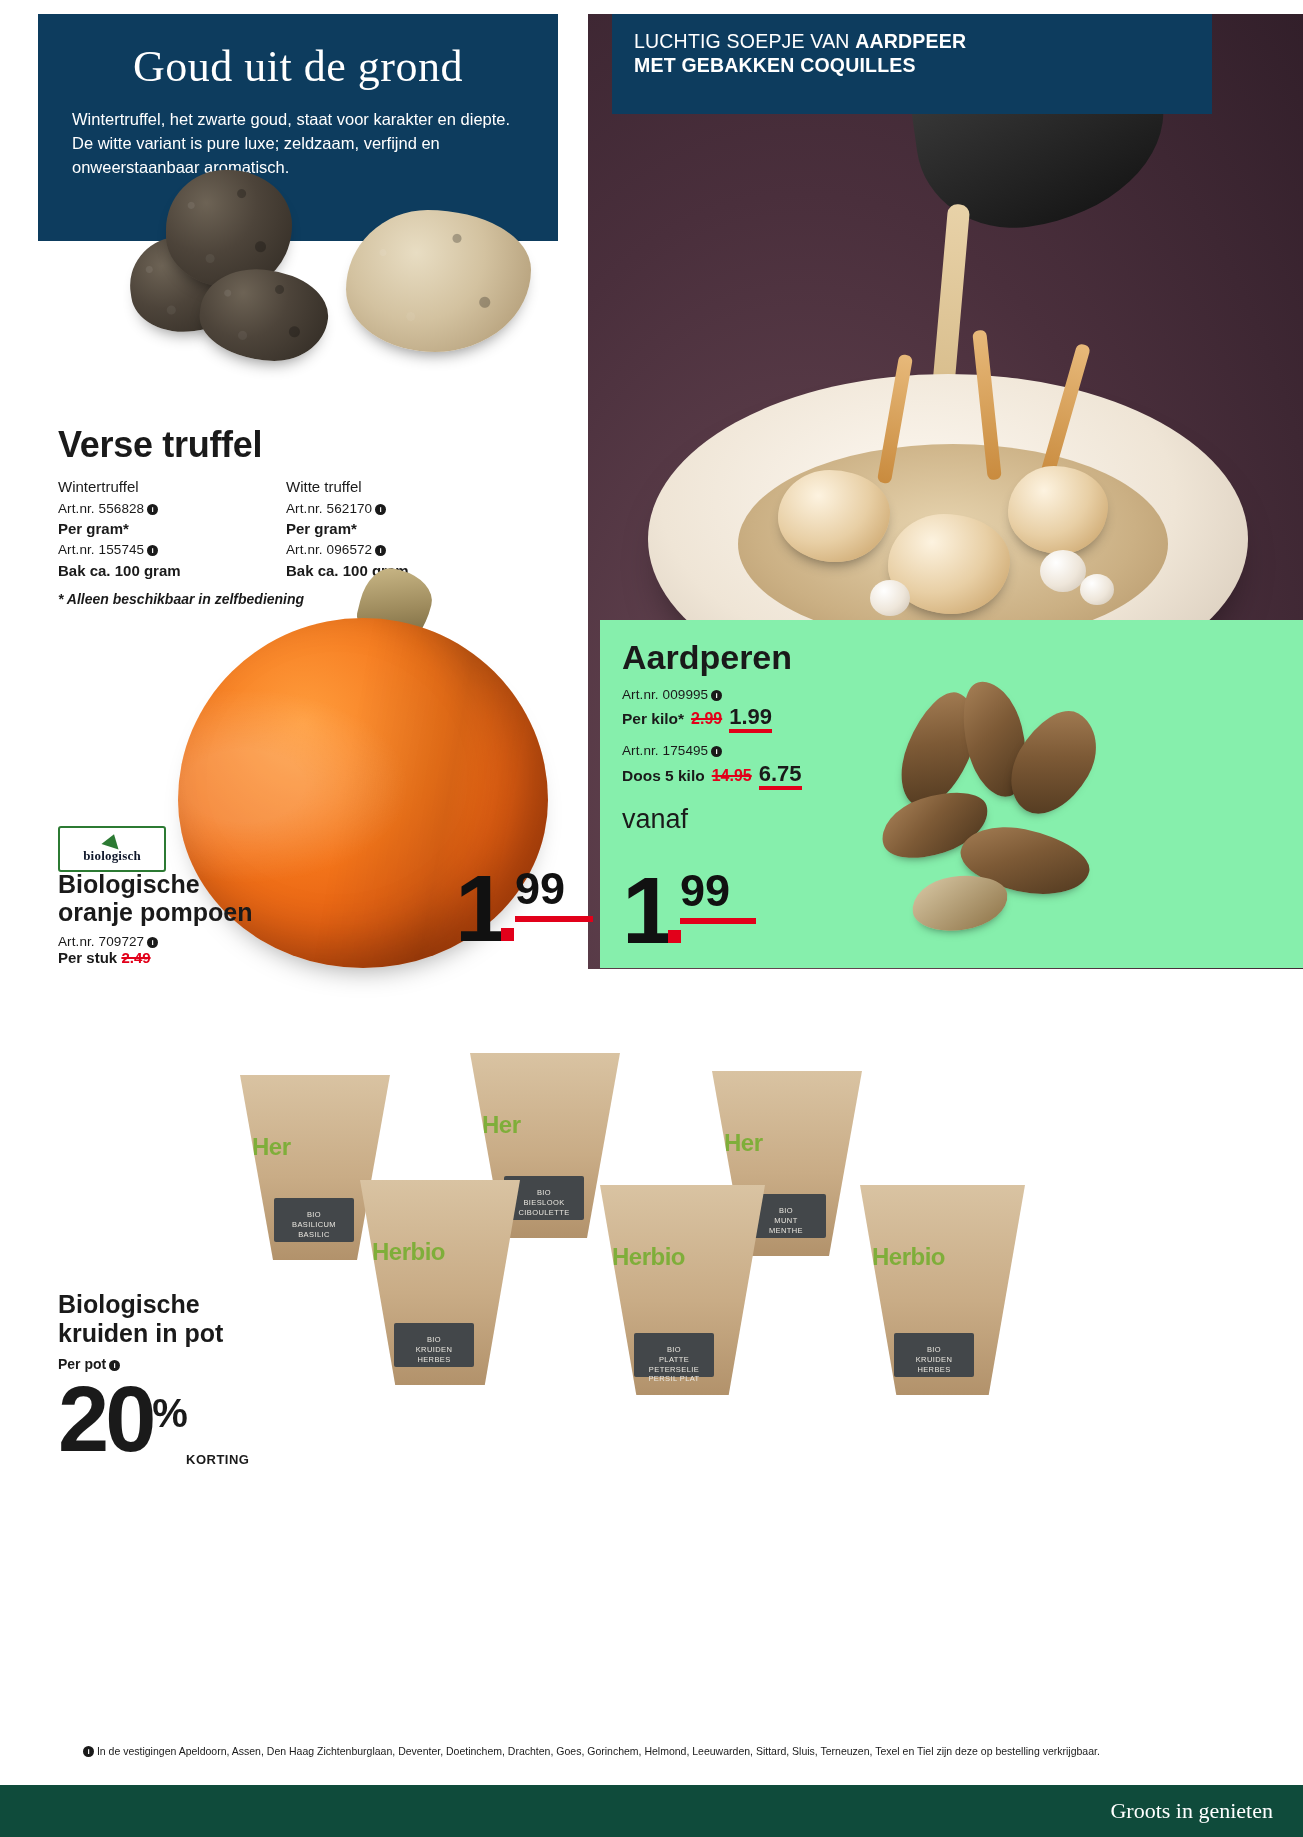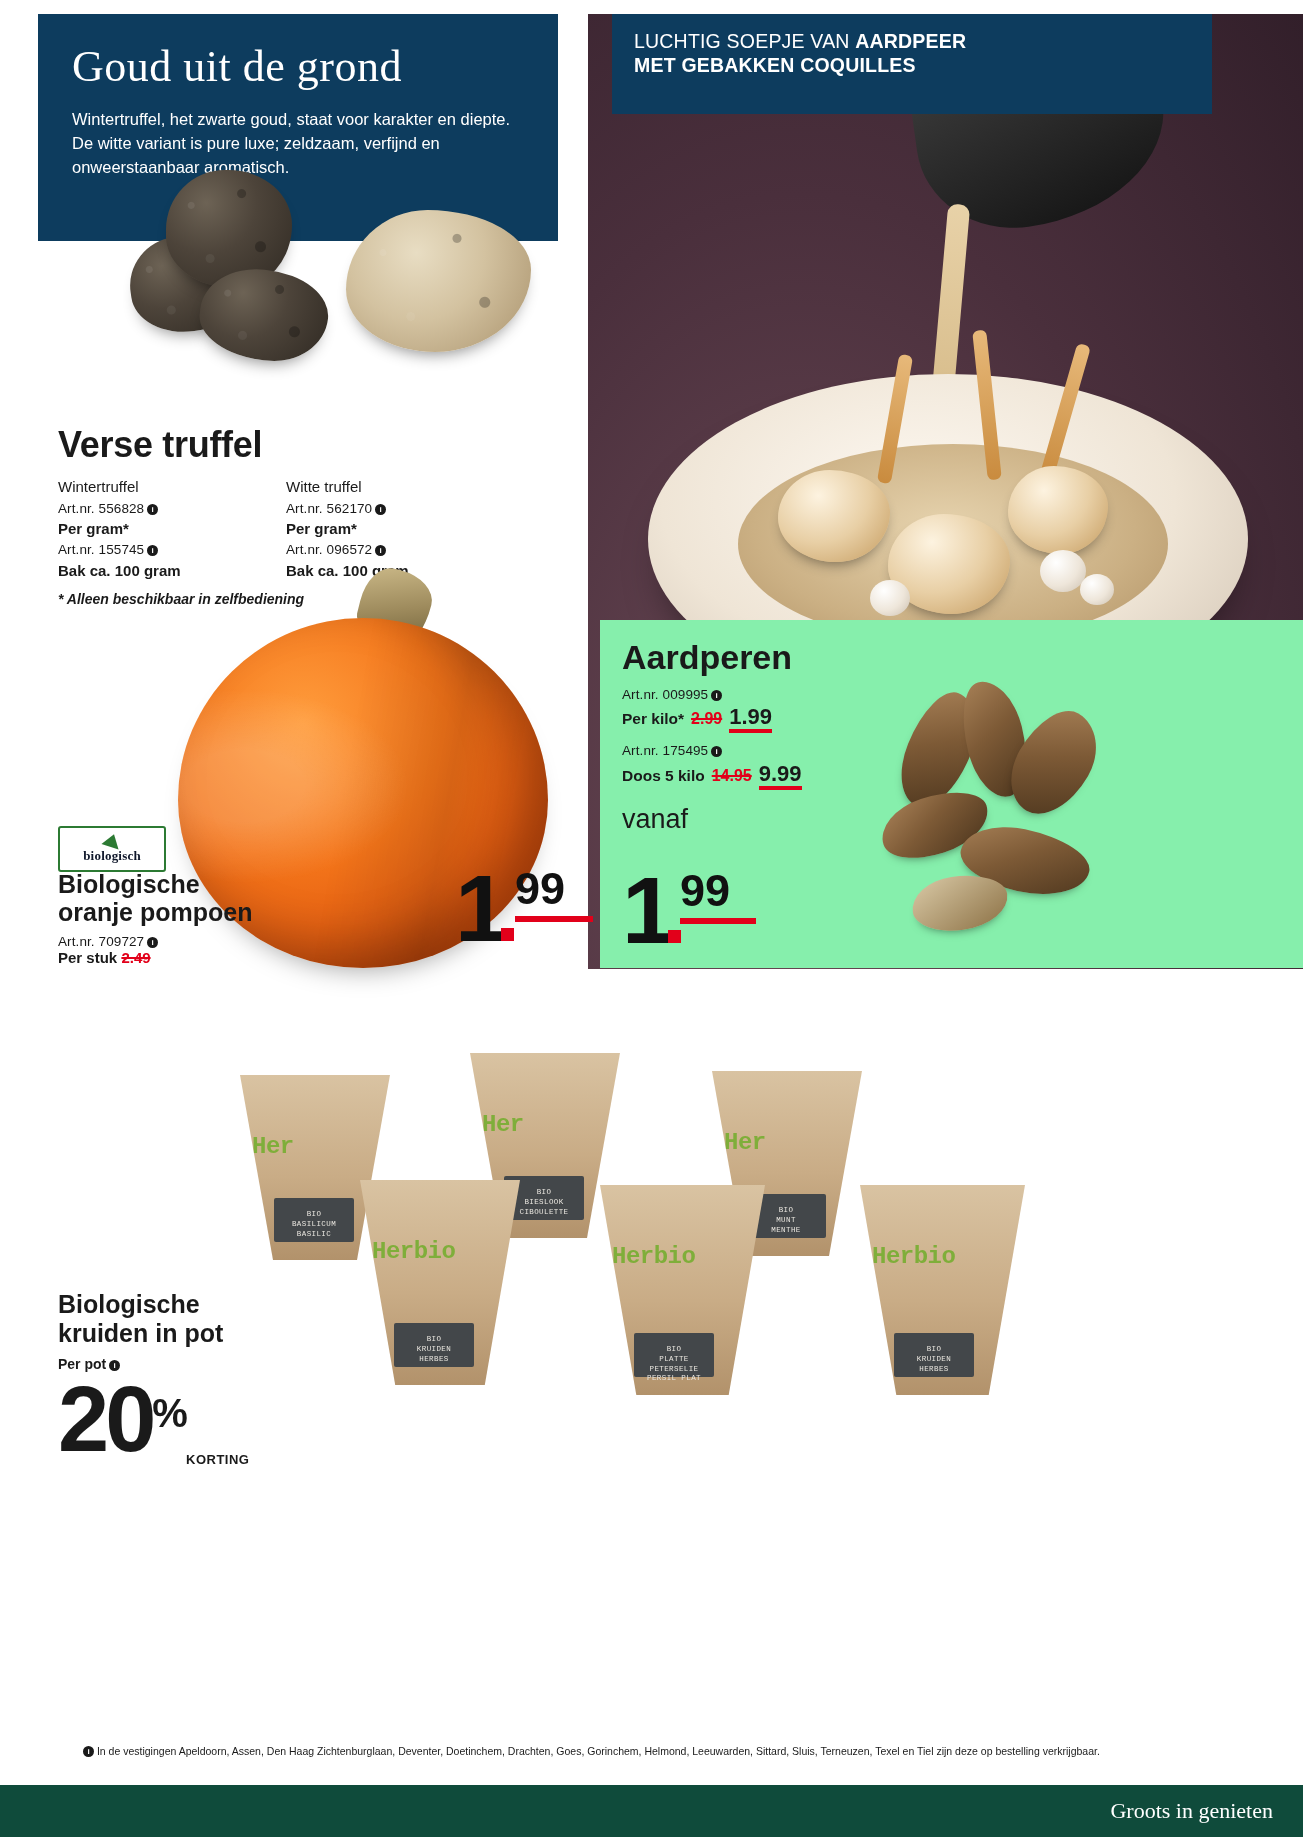--- a/index.html
+++ b/index.html
@@ -25,20 +25,21 @@
     color:#ffffff;
     padding:30px 34px 0 34px;
   }
   #truffle-panel h1 {
     margin:0 0 18px 0;
     font-family:"Liberation Serif", serif;
     font-weight:400;
     font-size:44px;
     letter-spacing:.5px;
     line-height:1.05;
+    text-align:center;
   }
   #truffle-panel p {
     margin:0;
     font-size:16.5px;
     line-height:1.45;
   }
 
   
   #truffle-photos { left:38px; top:170px; width:520px; height:250px; }
   .truffle {
@@ -247,21 +248,21 @@
   #tb1 { left:58px; top:10px;  width:62px; height:120px; transform:rotate(22deg); }
   #tb2 { left:116px; top:0px;  width:58px; height:118px; transform:rotate(-14deg); }
   #tb3 { left:168px; top:28px; width:72px; height:110px; transform:rotate(30deg); }
   #tb4 { left:30px; top:116px; width:110px; height:58px; transform:rotate(-18deg); }
   #tb5 { left:110px; top:150px;width:130px; height:62px; transform:rotate(12deg); }
   #tb6 { left:62px; top:196px; width:96px; height:54px; transform:rotate(-8deg);
          background:linear-gradient(150deg,#d9c9a6,#8d7246); }
 
   
   #herbs-band {
-    left:0; top:985px; width:1303px; height:505px; overflow:hidden;font-family:Liberation Mono, monospace;
+    left:0; top:985px; width:1303px; height:505px; overflow:hidden;
   }
   .pot {
     position:absolute;
     width:150px; height:185px;
     background:linear-gradient(180deg,#d9c3a2 0%, #c9ac86 55%, #b2926b 100%);
     clip-path: polygon(0% 0%, 100% 0%, 78% 100%, 22% 100%);
     box-shadow: 0 8px 16px -10px rgba(0,0,0,.45);
   }
   .pot .brand {
     position:absolute; left:12px; top:58px; font-size:24px; font-weight:bold;
@@ -405,21 +406,21 @@
     <div class="artline"><span>Art.nr. 009995</span><span class="info-dot">i</span></div>
     <div class="priceline">
       <span class="lbl">Per kilo*</span>
       <span class="old strike red">2.99</span>
       <span class="new">1.99</span>
     </div>
     <div class="artline" style="margin-top:8px"><span>Art.nr. 175495</span><span class="info-dot">i</span></div>
     <div class="priceline">
       <span class="lbl">Doos 5 kilo</span>
       <span class="old strike red">14.95</span>
-      <span class="new">9.99</span>
+      <span class="new">6.75</span>
     </div>
   </div>
   <div class="vanaf">vanaf</div>
 </div>
 
 <div class="bigprice" id="ap-price">
   <span class="int">1</span><span class="dot"></span>
   <span class="cents">99</span>
   <span class="underline"></span>
 </div>

